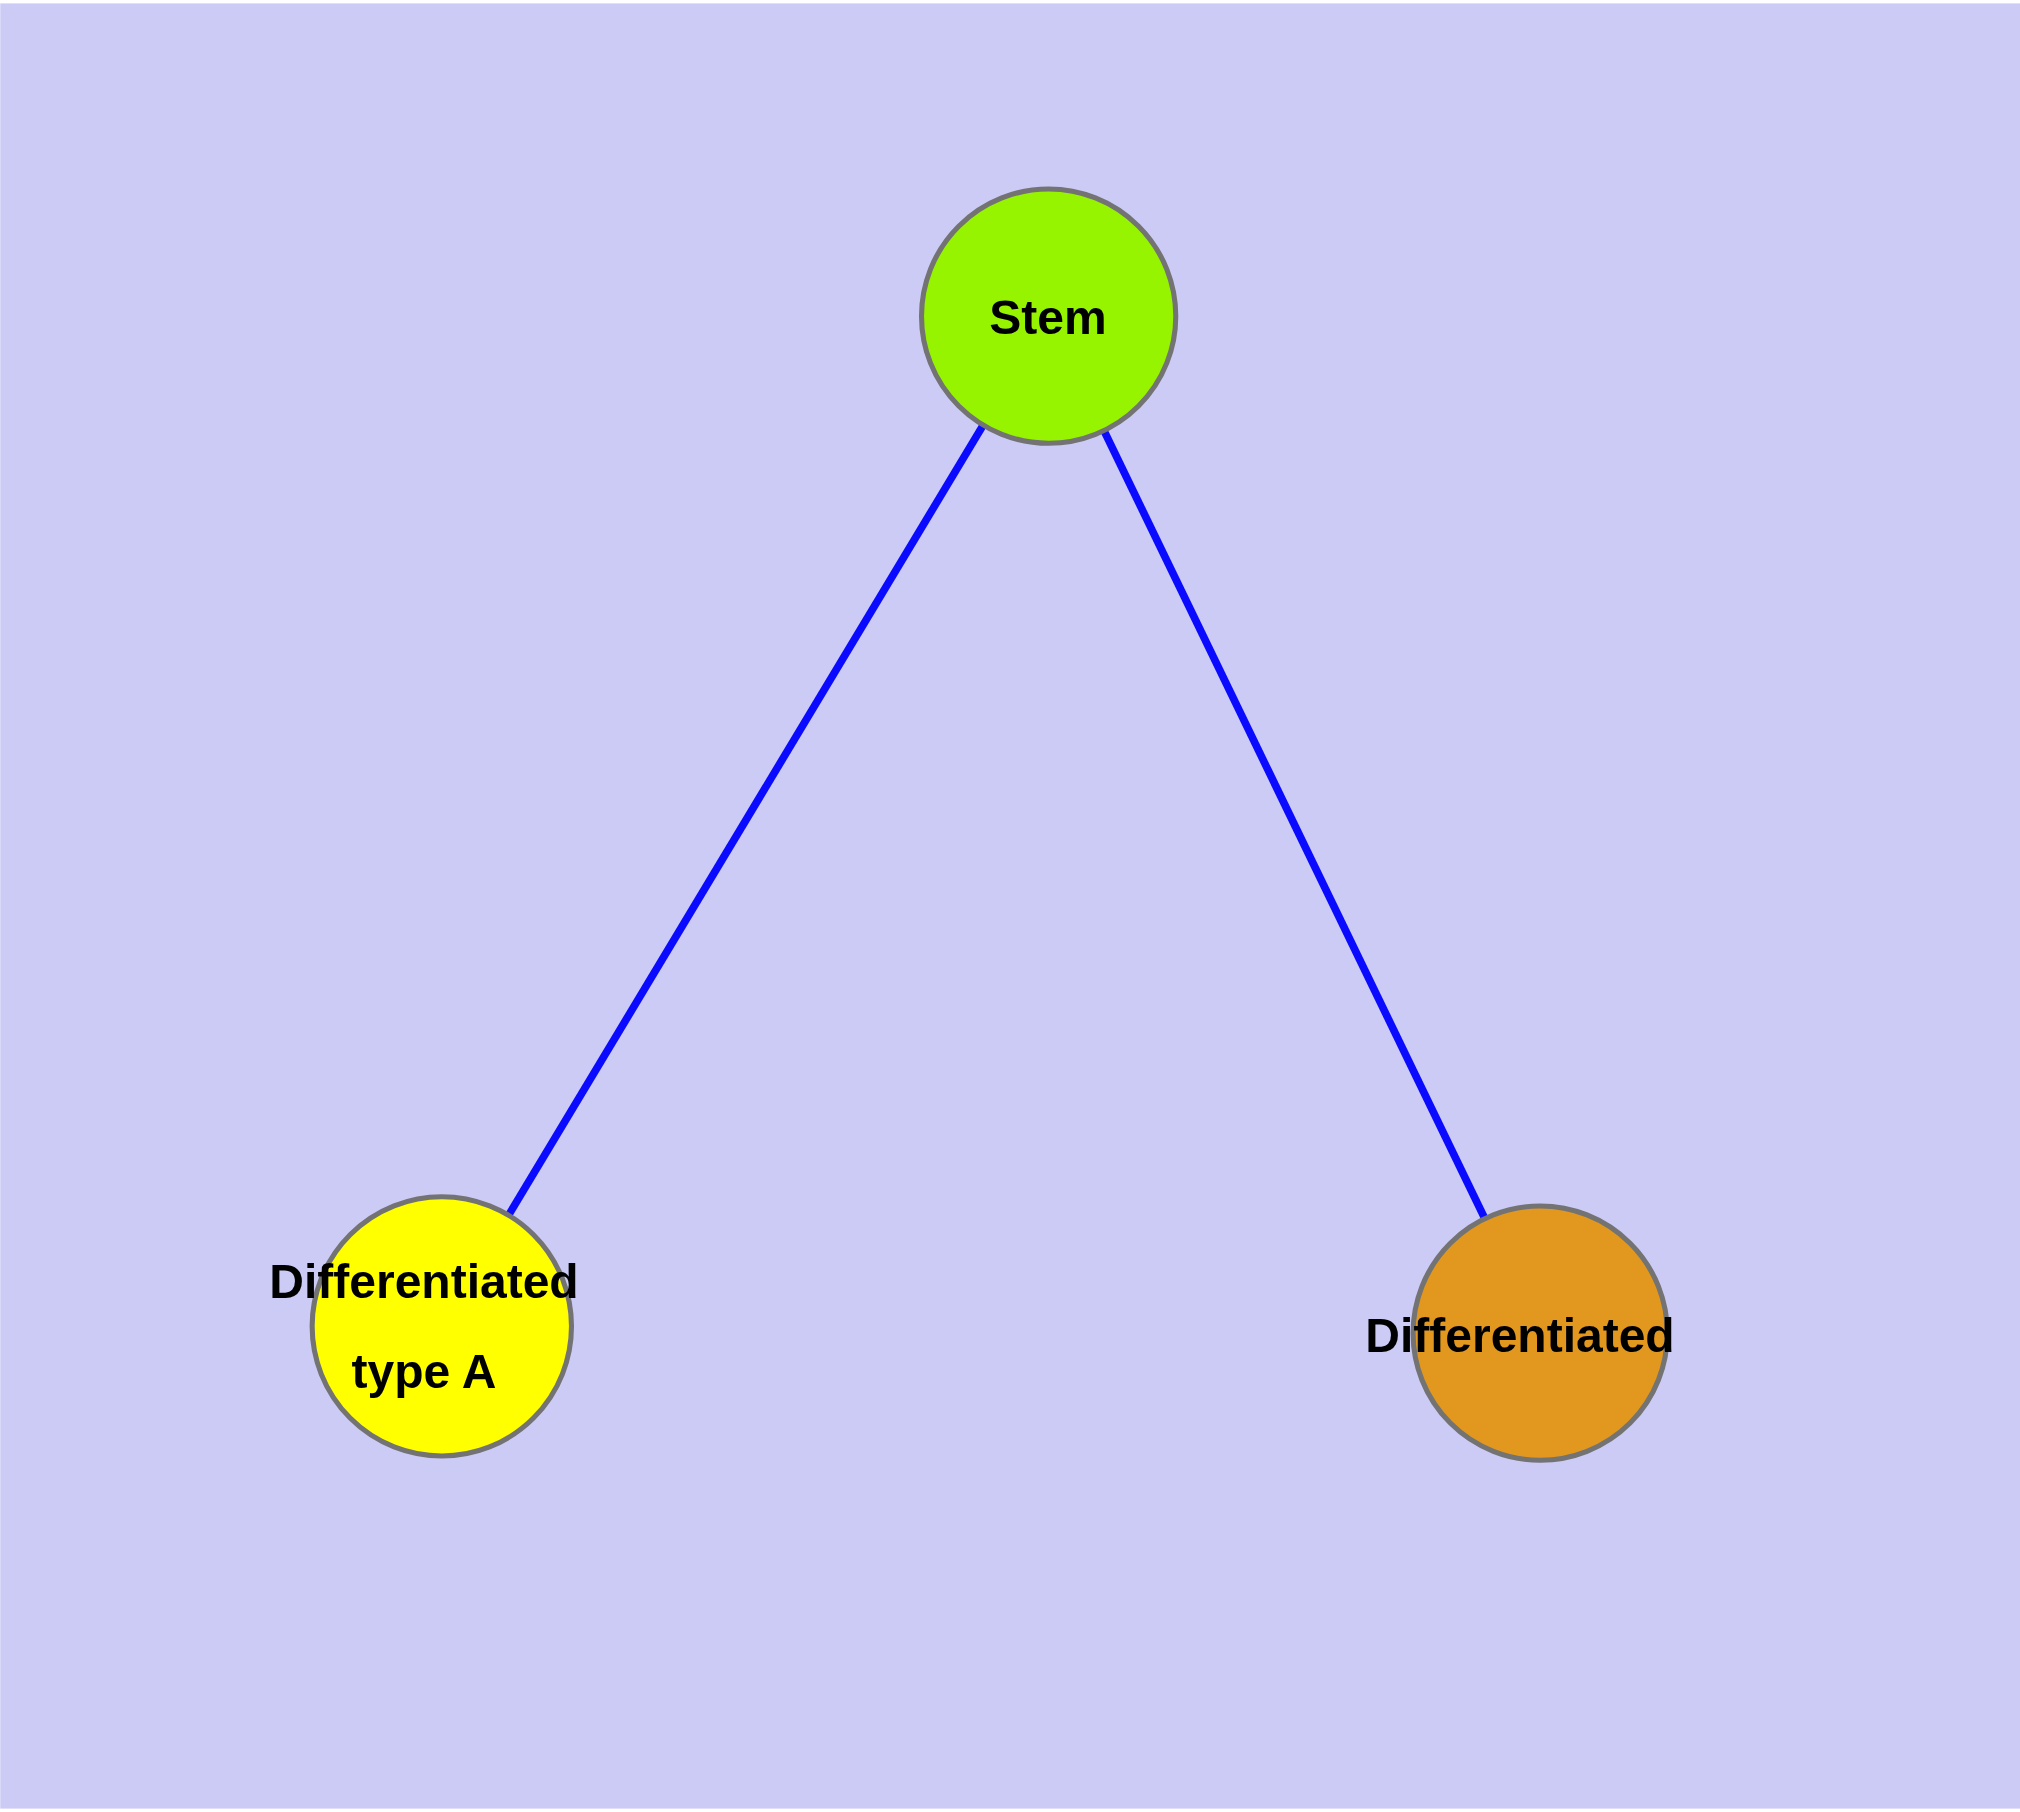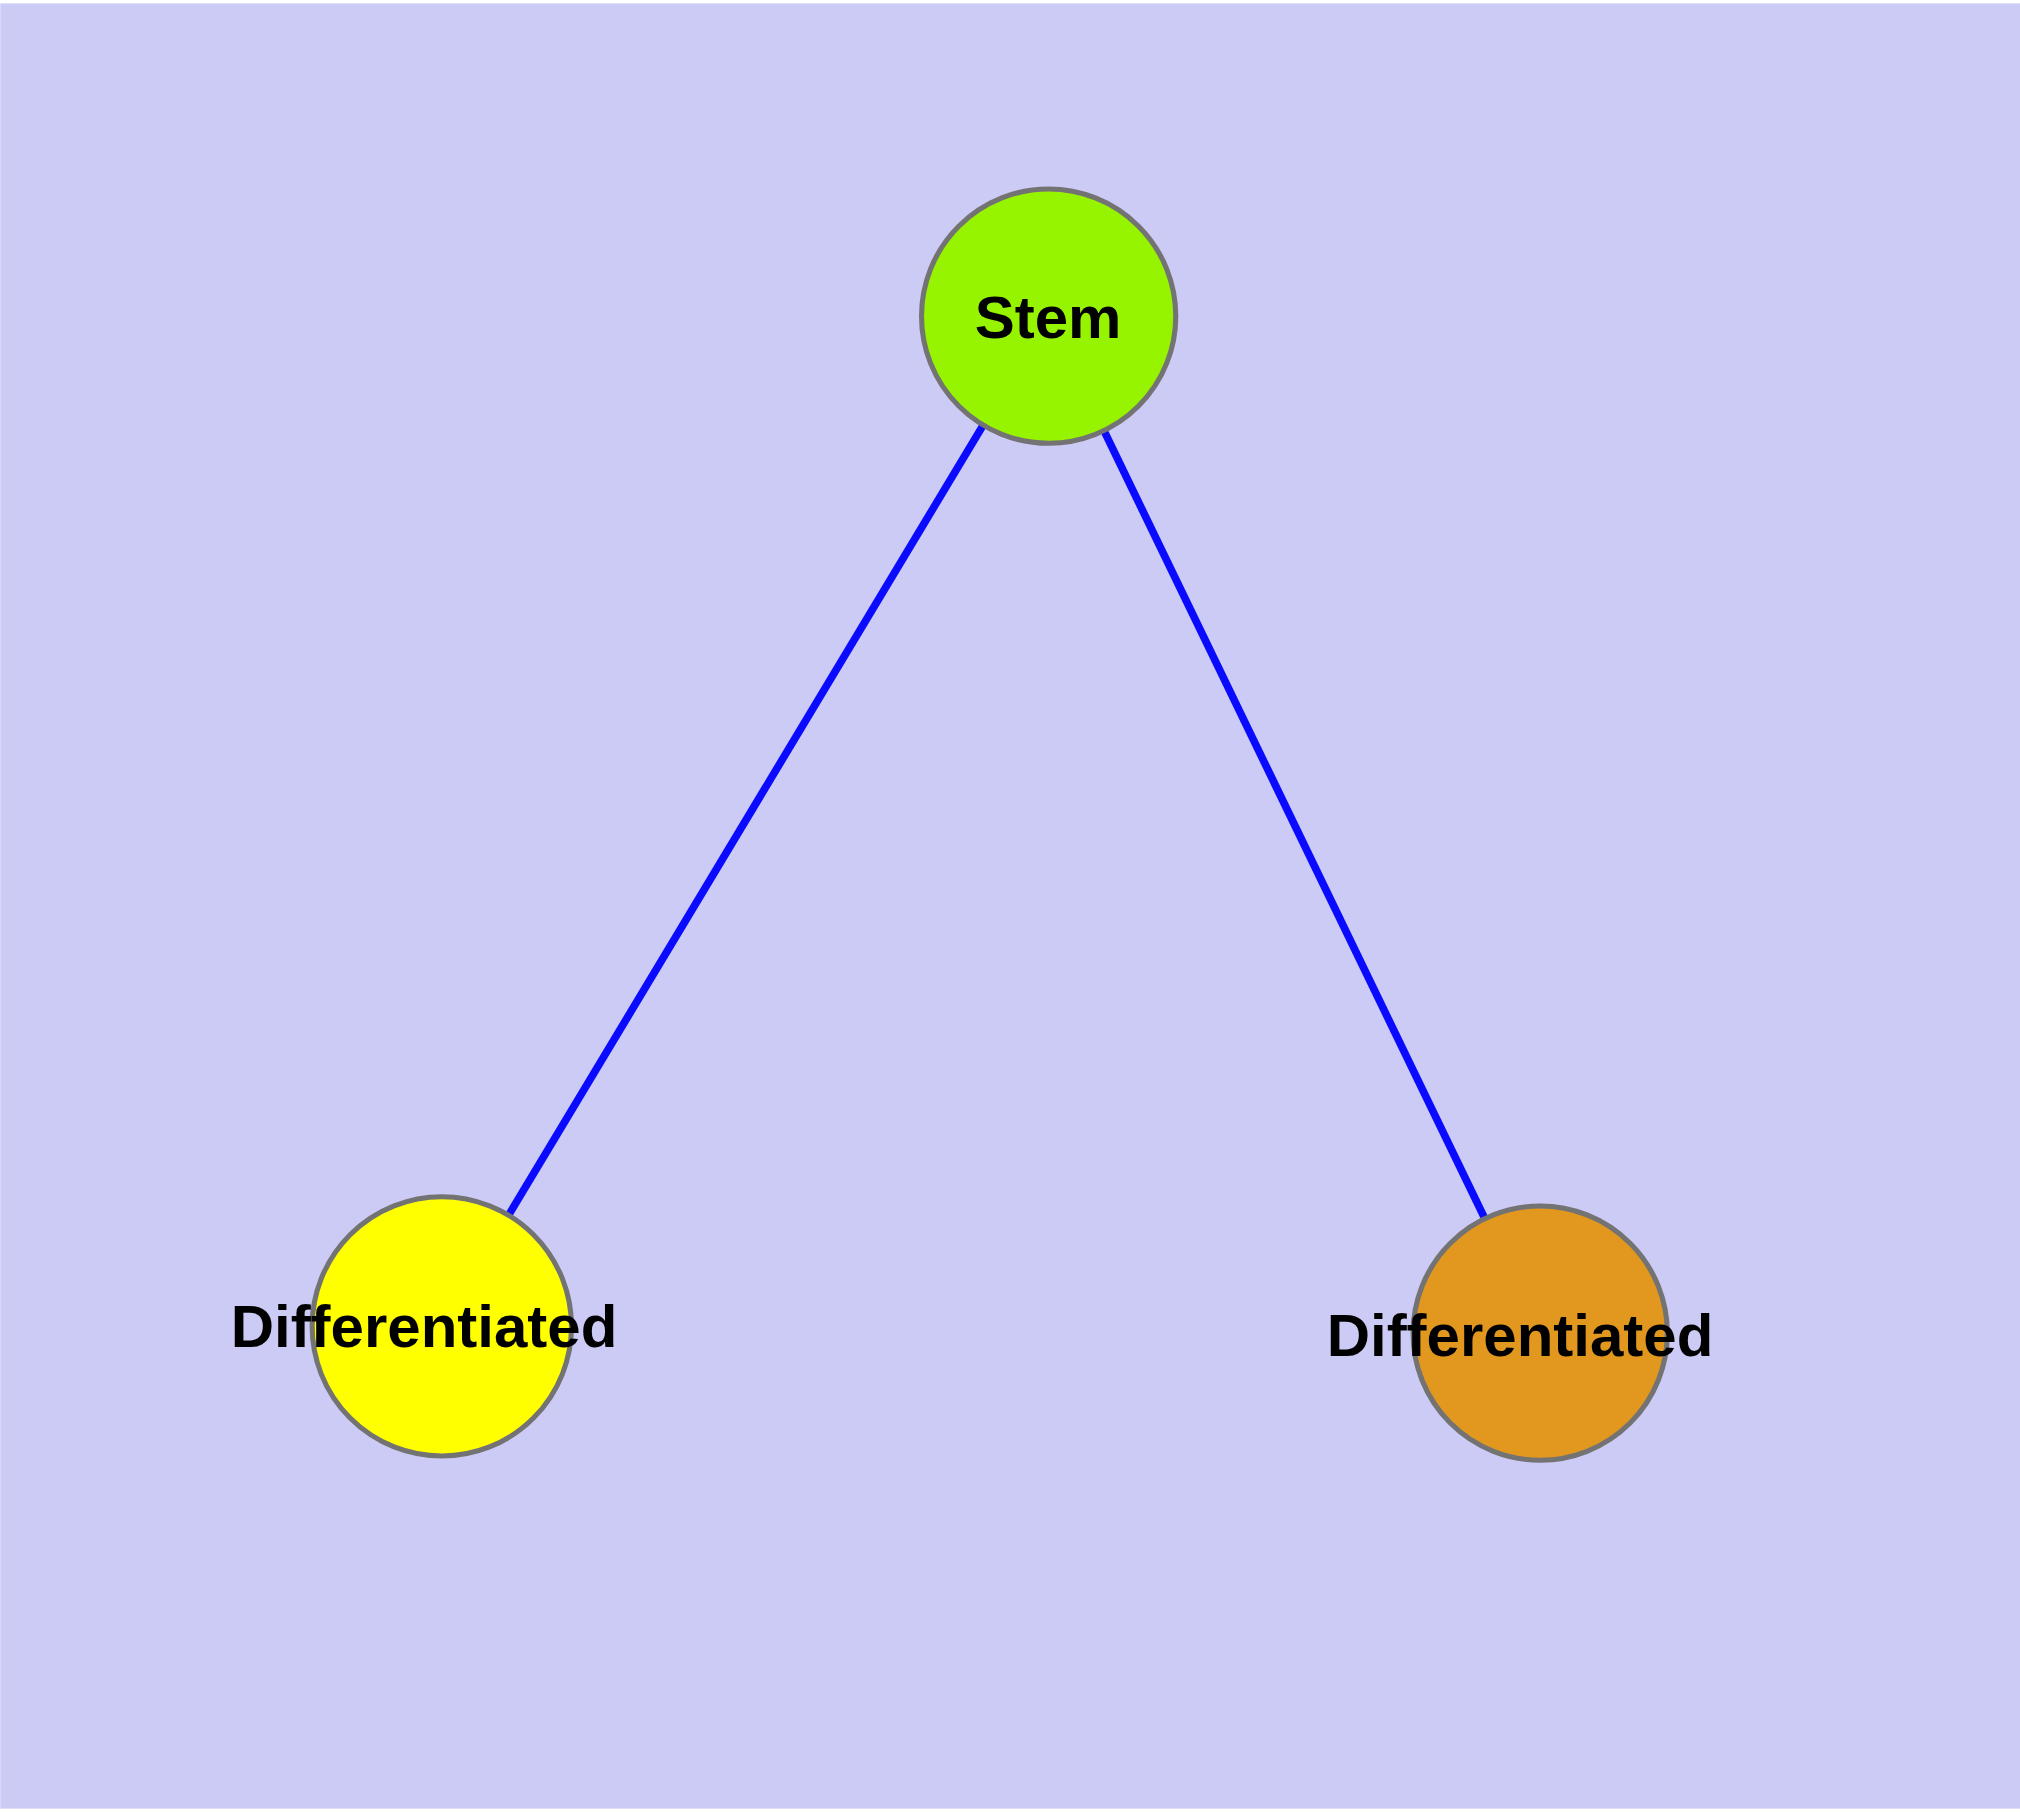--- a/index.html
+++ b/index.html
@@ -13,21 +13,21 @@
   }
   .graph-svg { position: absolute; left: 0; top: 0; display: block; }
   .node-circle { stroke-width: 6px; }
   .edge-line { stroke-width: 9px; stroke-linecap: butt; }
   .node-label {
     position: absolute;
     transform: translate(-50%, -50%);
     text-align: center;
     color: #000000;
     font-weight: bold;
-    font-size: 60px;
+    font-size: 48px;
     line-height: 90px;
     white-space: nowrap;
     letter-spacing: 0px;
   }
   .label-line { display: block; }
 </style>
 </head>
 <body>
 
 <div class="stage">
@@ -43,20 +43,21 @@
     <circle cx="521" cy="1565" r="153" class="node-circle" fill="#FFFF00" stroke="#737373"></circle>
     <circle cx="1817" cy="1573" r="150" class="node-circle" fill="#E2981E" stroke="#737373"></circle>
   </svg>
 
   <div class="node-label" style="left:1048px; top:318px;">
     <span class="label-line">Stem</span>
   </div>
 
   <div class="node-label" style="left:424px; top:1327px;">
     <span class="label-line">Differentiated</span>
+    <span class="label-line">type A</span>
   </div>
 
   <div class="node-label" style="left:1520px; top:1336px;">
     <span class="label-line">Differentiated</span>
   </div>
 
 </div>
 
 
 </body></html>

